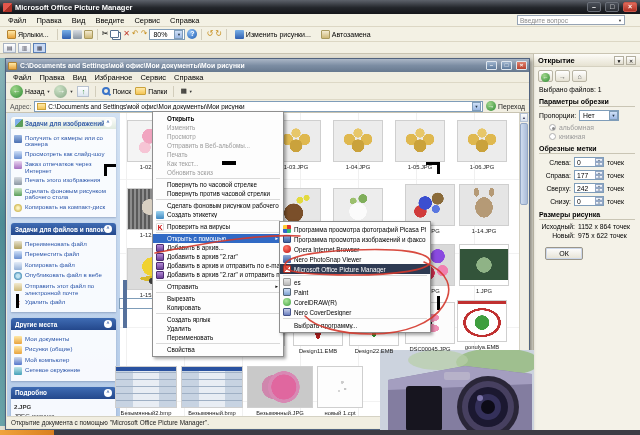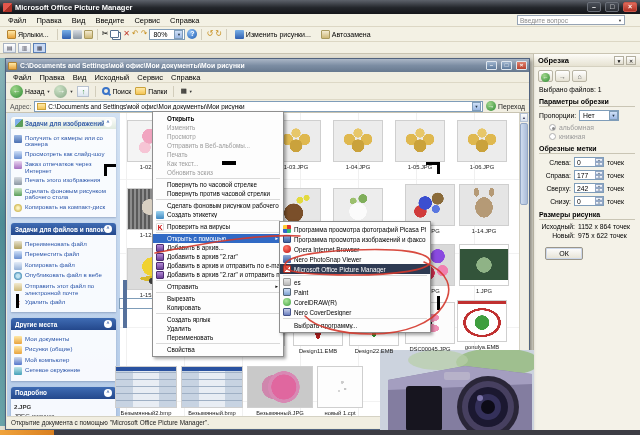--- a/index.html
+++ b/index.html
@@ -260,21 +260,21 @@
     <span class="vbtn">▥</span>
     <span class="vbtn active">▦</span>
   </div>
 
   <div class="pm-client">
     <div class="photo-edge"></div>
   </div>
 
   <div class="tpane">
     <div class="tp-head">
-      <span>Обрезка</span>
+      <span>Открытие</span>
       <span class="sp"></span>
       <span class="tpb">▼</span>
       <span class="tpb">✕</span>
     </div>
     <div class="tp-nav">
       <span class="tpn"><span class="gcirc">←</span></span>
       <span class="tpn">→</span>
       <span class="tpn">⌂</span>
     </div>
     <div class="tp-body">
@@ -361,21 +361,21 @@
       <span class="e-title-text">C:\Documents and Settings\мой офис\Мои документы\Мои рисунки</span>
       <span class="ewbtn">–</span>
       <span class="ewbtn">□</span>
       <span class="ewbtn close">×</span>
     </div>
     <div class="e-menu">
       <span id="e-menus" style="display:flex">
           <span class="menu-item">Файл</span>
           <span class="menu-item">Правка</span>
           <span class="menu-item">Вид</span>
-          <span class="menu-item">Исходный</span>
+          <span class="menu-item">Избранное</span>
           <span class="menu-item">Сервис</span>
           <span class="menu-item">Справка</span>
         </span>
     </div>
     <div class="e-toolbar">
       <span class="tb-group">
         <span class="nav-circle">←</span>
         <span>Назад</span>
         <span class="mini-caret">▼</span>
       </span>

